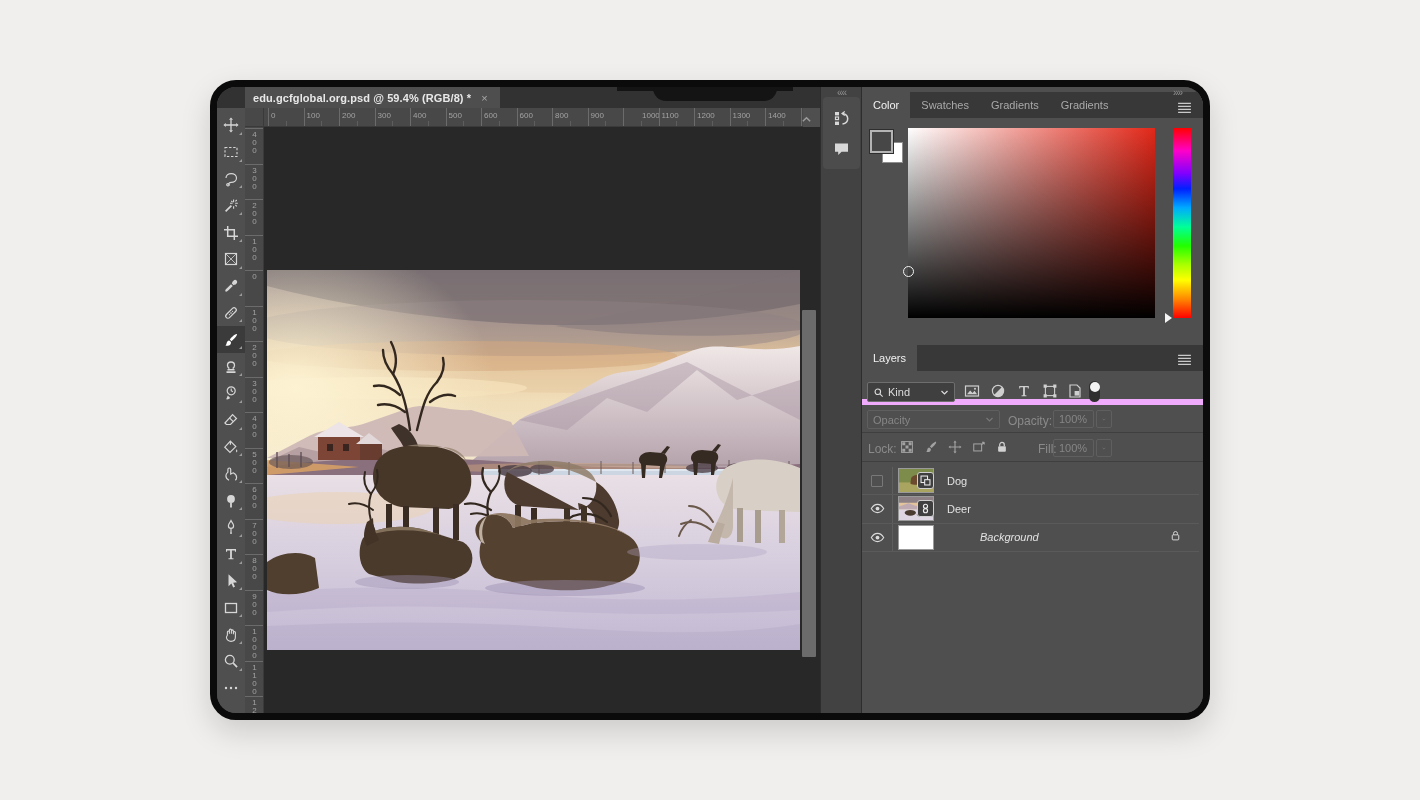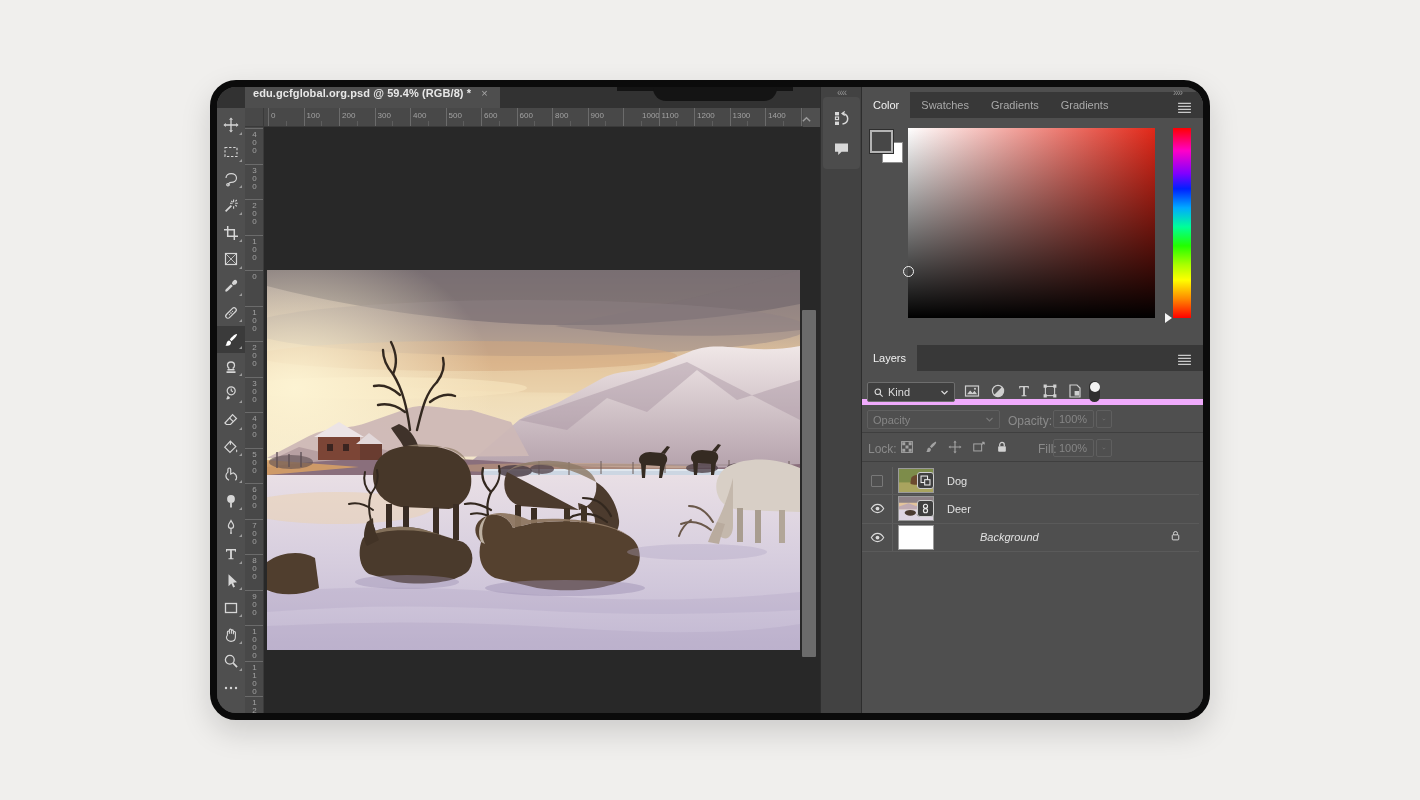--- a/index.html
+++ b/index.html
@@ -9,21 +9,21 @@
     border:7px solid #0b0b0b;border-radius:26px;background:#4f4f4f;overflow:hidden;
     box-shadow:0 12px 30px rgba(0,0,0,.15);}
   .win *{box-sizing:border-box;}
   
   .notch-bar{position:absolute;left:400px;top:0;width:176px;height:4px;background:#141414;z-index:40;}
   .notch{position:absolute;left:436px;top:0;width:124px;height:14px;background:#141414;
     border-radius:0 0 13px 13px;z-index:40;}
   
   .tabbar{position:absolute;left:0;top:0;width:986px;height:21px;background:#323232;}
   .doc-tab{position:absolute;left:28px;top:0;width:255px;height:21px;background:#4e4e4e;
-    display:flex;padding:0 8px;gap:8px;cursor:default;}
+    display:flex;align-items:center;padding:0 8px;gap:8px;cursor:default;}
   .doc-title{font-size:11px;font-weight:700;color:#e8e8e8;white-space:nowrap;letter-spacing:.1px;}
   .doc-close{font-size:11px;color:#a8a8a8;margin-left:2px;}
   .collapse-l{position:absolute;left:620px;top:0px;font-size:10px;color:#8f8f8f;letter-spacing:-1px;z-index:41;}
   .collapse-r{position:absolute;left:956px;top:0px;font-size:10px;color:#8f8f8f;letter-spacing:-1px;z-index:41;}
   
   .toolbar{position:absolute;left:0;top:21px;width:28px;height:605px;background:#4f4f4f;
     display:flex;flex-direction:column;align-items:center;padding-top:4px;}
   .tool{position:relative;width:28px;height:26.8px;display:flex;align-items:center;justify-content:center;
     color:#d6d6d6;cursor:pointer;}
   .tool svg{width:16px;height:16px;display:block;}

